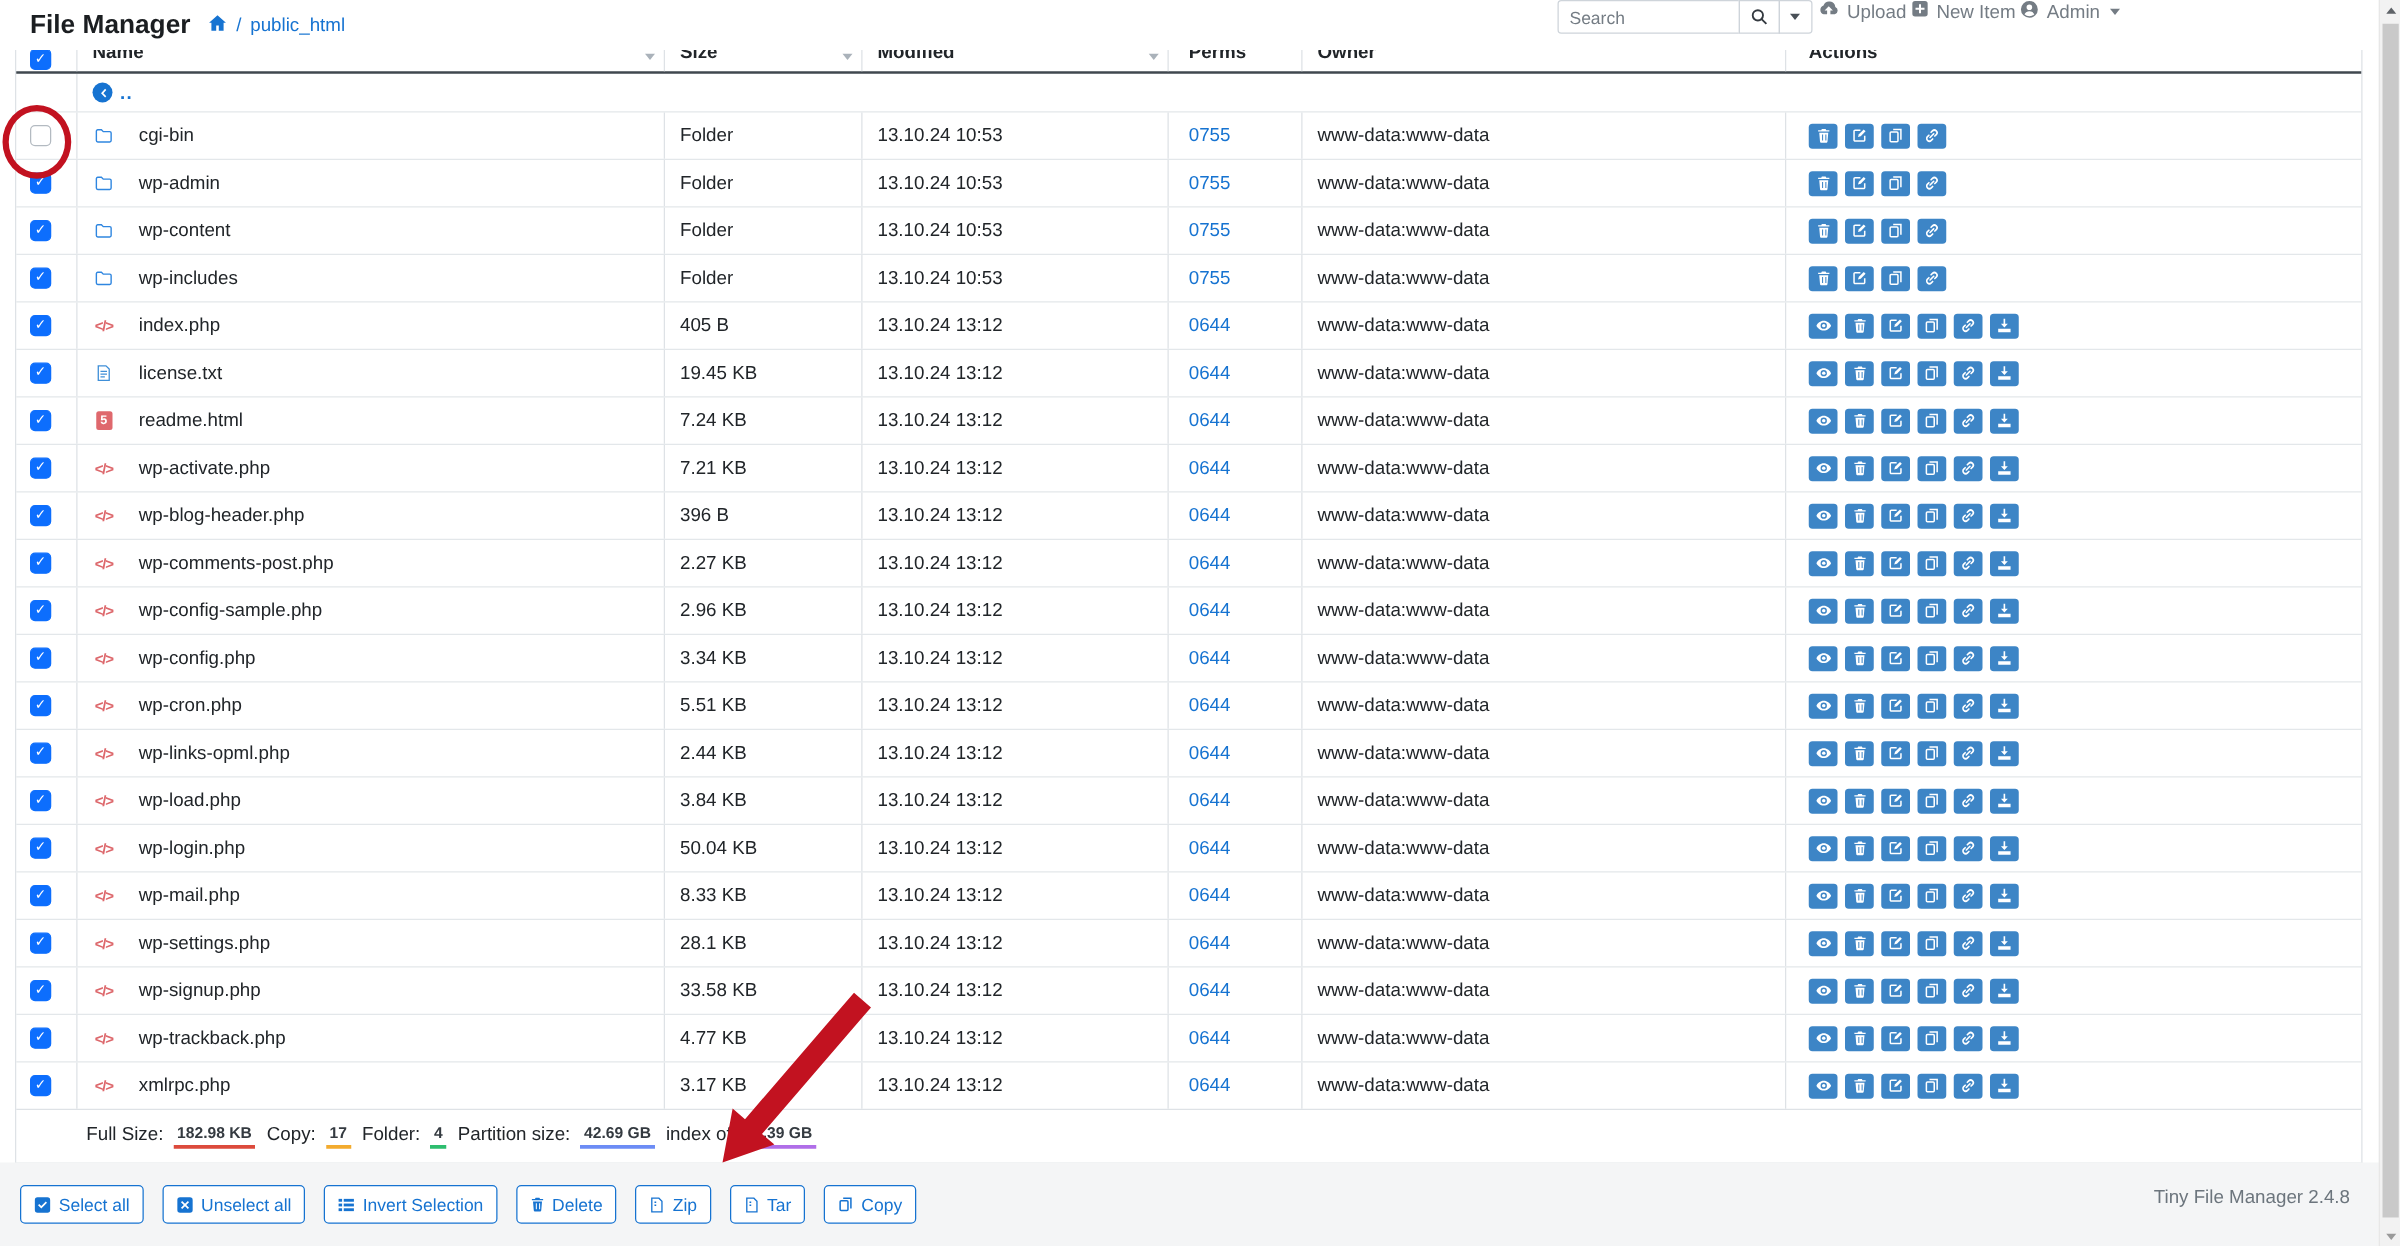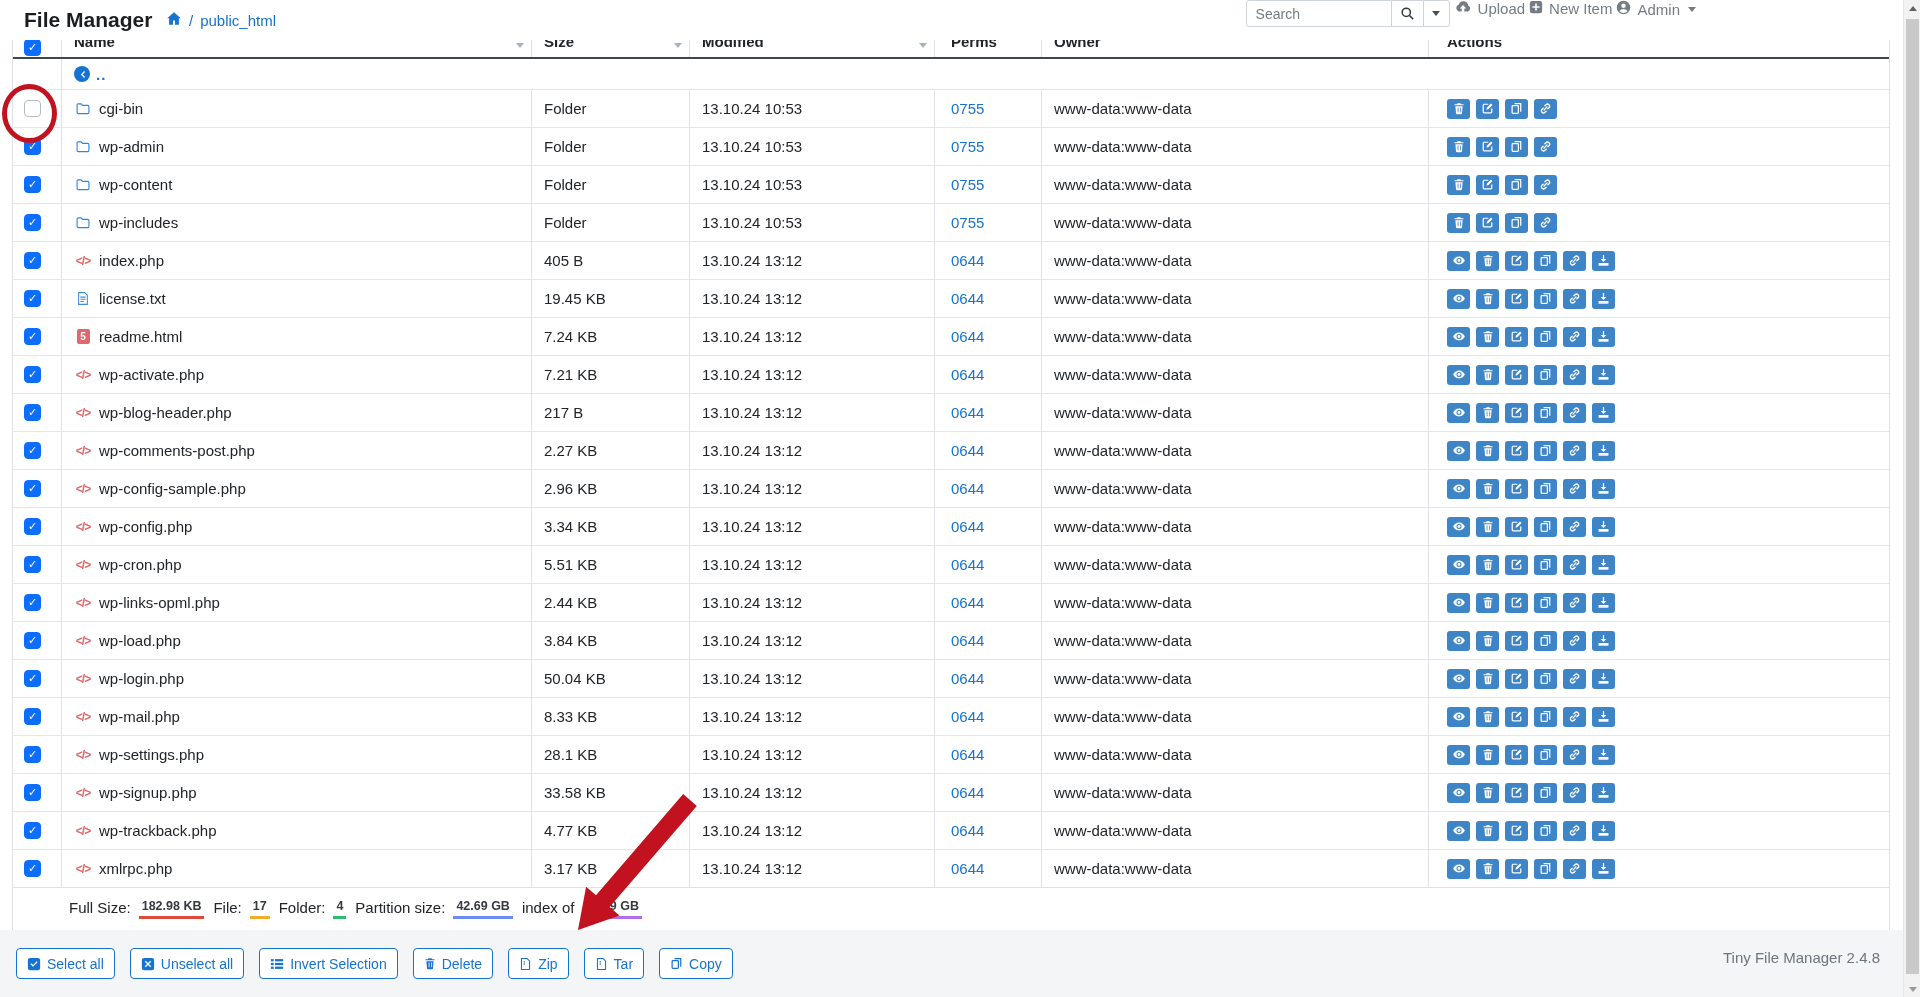--- a/index.html
+++ b/index.html
@@ -41,21 +41,21 @@
   .thead .c-check { overflow:visible; }
   .th-lbl { position:relative; top:-7px; display:inline-block; white-space:nowrap; }
   .sortcaret { position:absolute; right:7px; top:3px; width:0; height:0; border-left:4px solid transparent; border-right:4px solid transparent; border-top:5px solid #aab2ba; }
 
   .uprow { height:30px; font-size:15px; }
   .uprow .c-rest { flex:1; display:flex; align-items:center; gap:6px; padding-left:12px; border-left:1px solid #dee2e6; }
   .upicon { width:16px; height:16px; border-radius:50%; background:var(--primary); display:inline-flex; align-items:center; justify-content:center; }
   .uplink { color:var(--primary); text-decoration:none; font-weight:700; letter-spacing:1px; }
 
   .frow { height:38px; border-top:1px solid #e3e7ea; font-size:15px; }
-  .fname { color:#212529; text-decoration:none; }
+  .fname { color:#212529; text-decoration:none;margin-left:12px; }
   .perm { color:var(--primary); text-decoration:none; }
 
   .cb { width:17px; height:17px; border-radius:4px; border:1px solid #b3bac1; background:#fff; display:inline-flex; align-items:center; justify-content:center; cursor:pointer; flex:none; }
   .cb.checked { background:var(--cbblue); border-color:var(--cbblue); }
   .cb.checked::after { content:"\2713"; color:#fff; font-size:11px; font-weight:700; line-height:1; }
   .thead .cb { position:relative; top:-1px; }
 
   .ficon { display:inline-flex; align-items:center; justify-content:center; width:18px; flex:none; }
   .codeicon { color:#dd686c; font-size:12px; font-weight:700; letter-spacing:-1px; white-space:nowrap; }
   .html5 { width:13px; height:15px; background:#df686d; color:#fff; font-size:10px; font-weight:700; display:inline-flex; align-items:center; justify-content:center; border-radius:2px; }
@@ -670,21 +670,21 @@
   <div class="trow frow">
     <div class="cell c-check">
             <span class="cb checked"></span>
           </div>
     <div class="cell c-name">
             <span class="ficon">
               <span class="codeicon">&lt;/&gt;</span>
             </span>
             <a href="#" class="fname">wp-blog-header.php</a>
           </div>
-    <div class="cell c-size">217 B</div>
+    <div class="cell c-size">396 B</div>
     <div class="cell c-mod">13.10.24 13:12</div>
     <div class="cell c-perms">
             <a href="#" class="perm">0644</a>
           </div>
     <div class="cell c-owner">www-data:www-data</div>
     <div class="cell c-actions">
             <span class="abtn">
               <span style="display:inline-flex">
                 <svg viewBox="0 0 16 16" width="14" height="13">
                   <path fill="#fff" d="M8 3.2C4.6 3.2 1.9 5.6.8 8c1.1 2.4 3.8 4.8 7.2 4.8s6.1-2.4 7.2-4.8C14.1 5.6 11.4 3.2 8 3.2zm0 7.9A3.1 3.1 0 1 1 8 4.9a3.1 3.1 0 0 1 0 6.2z"></path>
@@ -1552,21 +1552,21 @@
   </div>
 </div>
 
     <div class="sumrow" id="summary">
   <span class="sum-item">
     <span class="sum-label">Full Size:</span>
     <span class="sum-val" style="border-bottom-color: rgb(220, 74, 60);">182.98 KB</span>
   </span>
 
   <span class="sum-item">
-    <span class="sum-label">File:</span>
+    <span class="sum-label">Copy:</span>
     <span class="sum-val" style="border-bottom-color: rgb(243, 171, 46);">17</span>
   </span>
 
   <span class="sum-item">
     <span class="sum-label">Folder:</span>
     <span class="sum-val" style="border-bottom-color: rgb(45, 189, 110);">4</span>
   </span>
 
   <span class="sum-item">
     <span class="sum-label">Partition size:</span>

